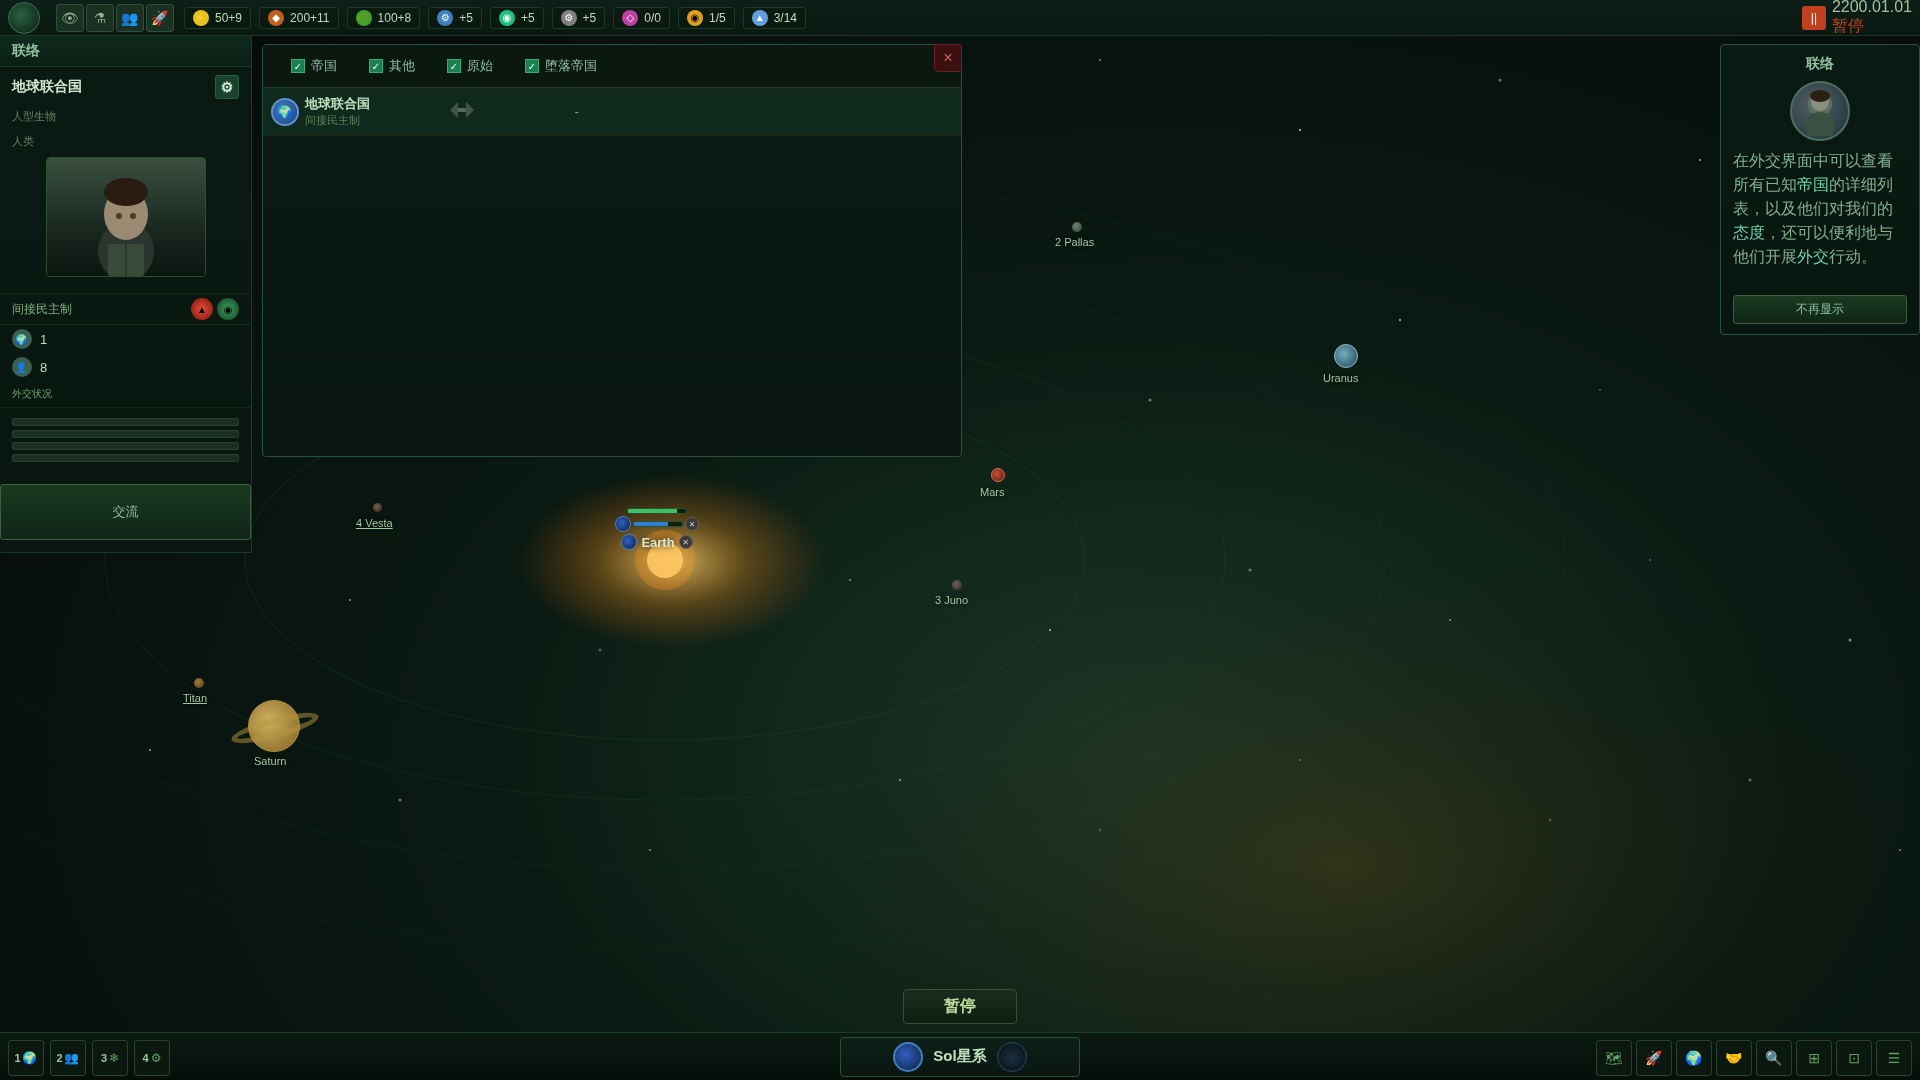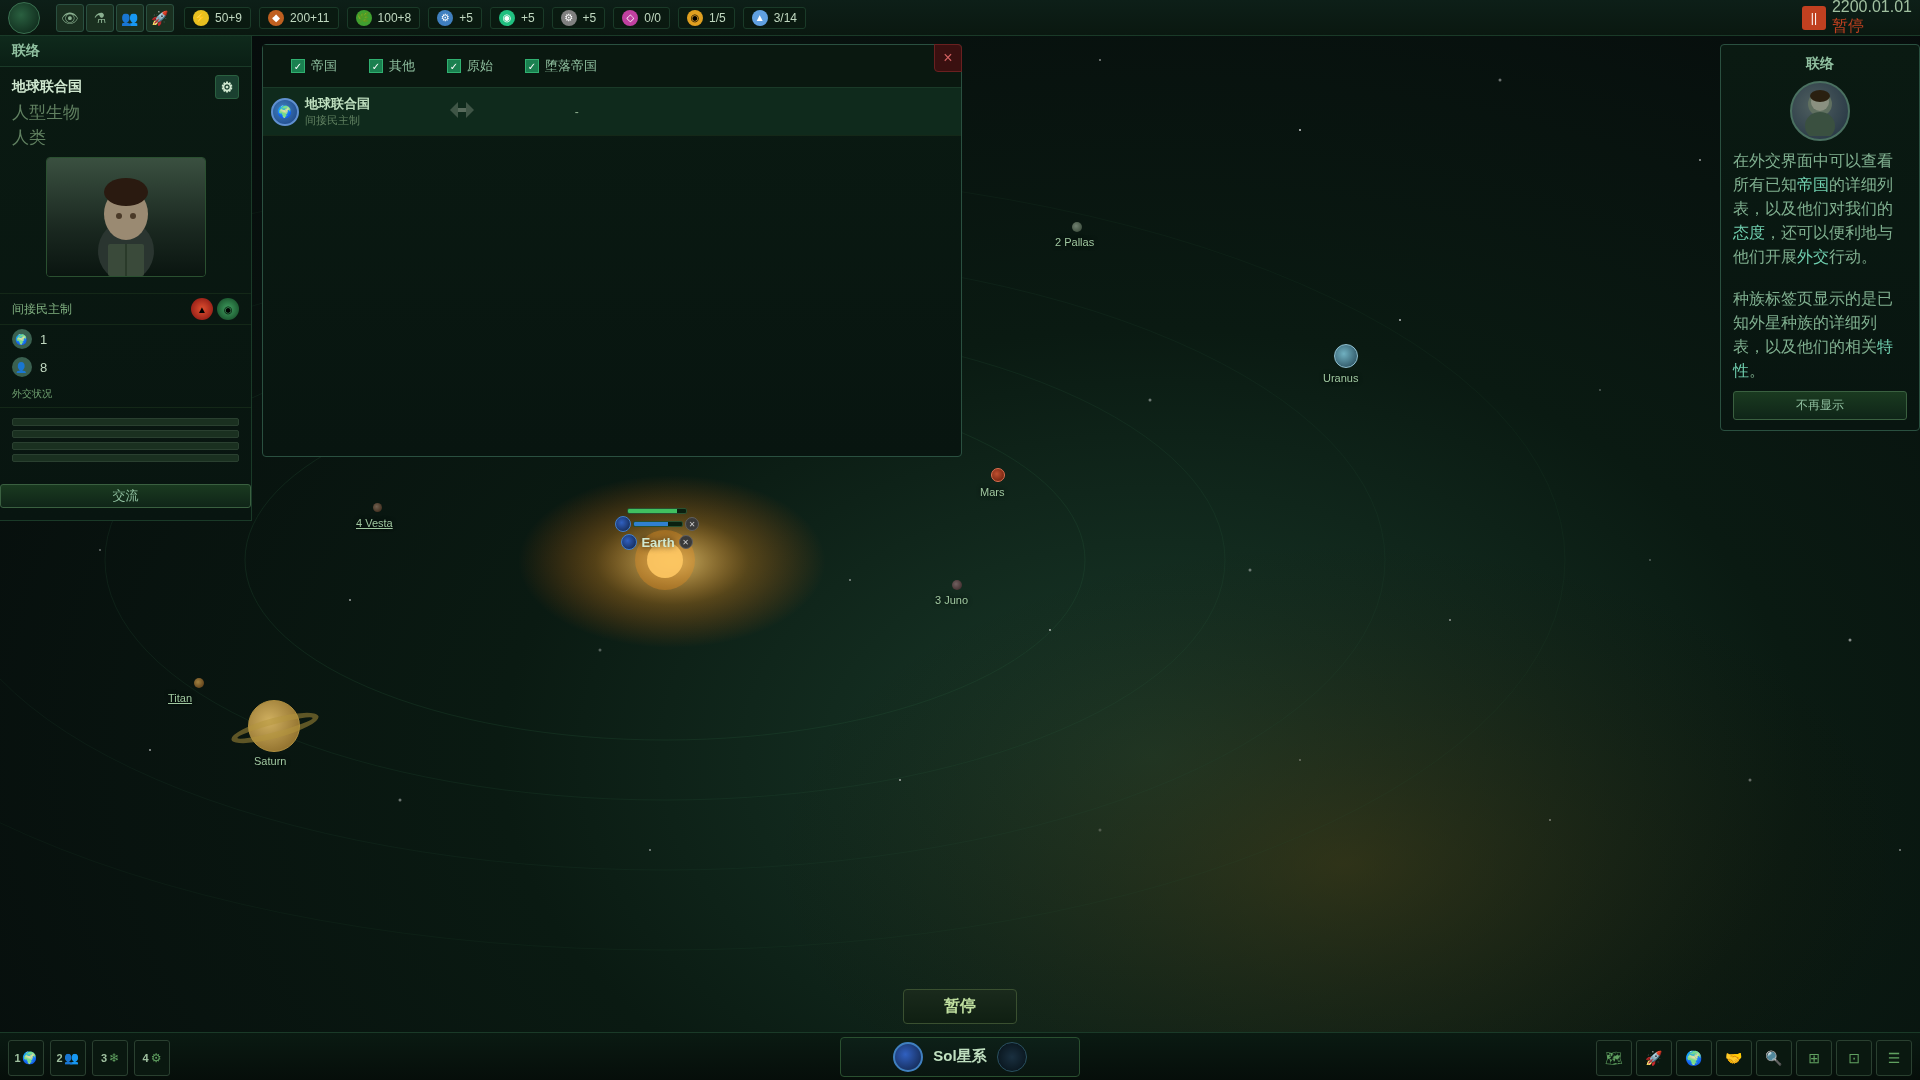--- a/index.html
+++ b/index.html
@@ -158,22 +158,22 @@
       color: #d0e8d0;
       font-size: 14px;
       font-weight: bold;
       display: flex;
       align-items: center;
       justify-content: space-between;
     }
 
     .empire-sub {
       color: #608060;
-      font-size: 17px;
-      margin-top: 2px;
+      font-size: 11px;
+      margin-top: 10px;
     }
 
     .leader-portrait {
       width: 160px;
       height: 120px;
       margin: 8px auto;
       display: block;
       background: linear-gradient(135deg, #1a3020 0%, #0a1810 100%);
       border: 1px solid #2a5030;
       border-radius: 4px;
@@ -258,21 +258,21 @@
       height: 8px;
       background: #1a3020;
       border-radius: 2px;
       margin: 4px 0;
       border: 1px solid #2a4030;
     }
 
     .exchange-btn {
       display: block;
       margin: 12px auto;
-      padding: 2px 40px;
+      padding: 18px 40px;
       background: linear-gradient(180deg, #1a3a20 0%, #0f2518 100%);
       border: 1px solid #3a6040;
       border-radius: 3px;
       color: #90c0a0;
       font-size: 13px;
       cursor: pointer;
       text-align: center;
     }
 
     
@@ -719,21 +719,21 @@
 
 <div class="planet-dot" style="left:373px;top:503px;width:9px;height:9px;background:radial-gradient(circle at 40% 40%,#706050,#352010);border-radius:50%;"></div>
 <div class="planet-label" style="left:356px;top:517px;text-decoration:underline;">4 Vesta</div>
 
 <div class="planet-dot" style="left:248px;top:700px;width:52px;height:52px;background:radial-gradient(circle at 40% 40%,#d0b060,#806020);border-radius:50%;border:1px solid #b09040;"></div>
 
 <div style="position:absolute;left:230px;top:718px;width:90px;height:20px;border-radius:50%;border:6px solid rgba(180,150,60,0.5);pointer-events:none;z-index:11;transform:rotate(-15deg);"></div>
 <div class="planet-label" style="left:254px;top:755px;">Saturn</div>
 
 <div class="planet-dot" style="left:194px;top:678px;width:10px;height:10px;background:radial-gradient(circle at 40% 40%,#a08040,#503010);border-radius:50%;"></div>
-<div class="planet-label" style="left:168px;top:692px;text-decoration:underline;">Titan</div>
+<div class="planet-label" style="left:183px;top:692px;text-decoration:underline;">Titan</div>
 
 <div class="planet-dot" style="left:1334px;top:344px;width:24px;height:24px;background:radial-gradient(circle at 40% 40%,#70b0c0,#204050);border-radius:50%;border:1px solid #90c0d0;"></div>
 <div class="planet-label" style="left:1323px;top:372px;">Uranus</div>
 
 <div id="earth-marker" style="position:absolute;left:615px;top:508px;z-index:20;text-align:center;">
   <div class="earth-bars">
     <div class="earth-bar">
         <div class="earth-bar-fill" style="width:85%;background:#40c060;"></div>
       </div>
     <div style="display:flex;gap:2px;align-items:center;">
@@ -930,23 +930,20 @@
           <circle cx="25" cy="16" r="9" fill="#8a9080"></circle>
           <ellipse cx="25" cy="10" rx="10" ry="6" fill="#2a2010"></ellipse>
         </svg>
       </div>
     </div>
 
     <p class="info-text">
       在外交界面中可以查看所有已知<span class="highlight">帝国</span>的详细列表，以及他们对我们的<span class="highlight">态度</span>，还可以便利地与他们开展<span class="highlight">外交</span>行动。
     </p>
     <br>
-    <p class="info-text">
-      种族标签页显示的是已知外星种族的详细列表，以及他们的相关<span class="highlight">特性</span>。
-    </p>
 
     <button class="info-dont-show-btn">不再显示</button>
   </div>
 </div>
 
 <div class="pause-banner">暂停</div>
 
 <div id="bottom-bar">
   <div class="system-display">
     <div class="system-icon"></div>

